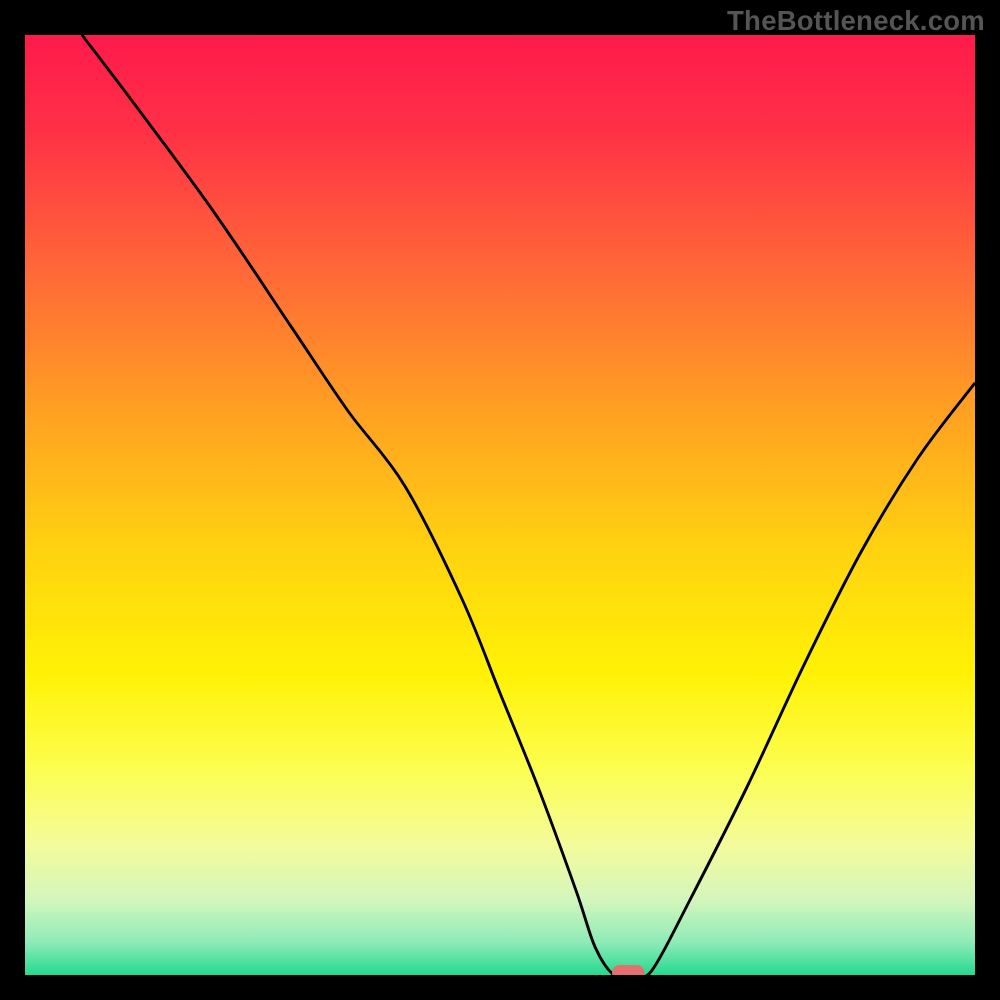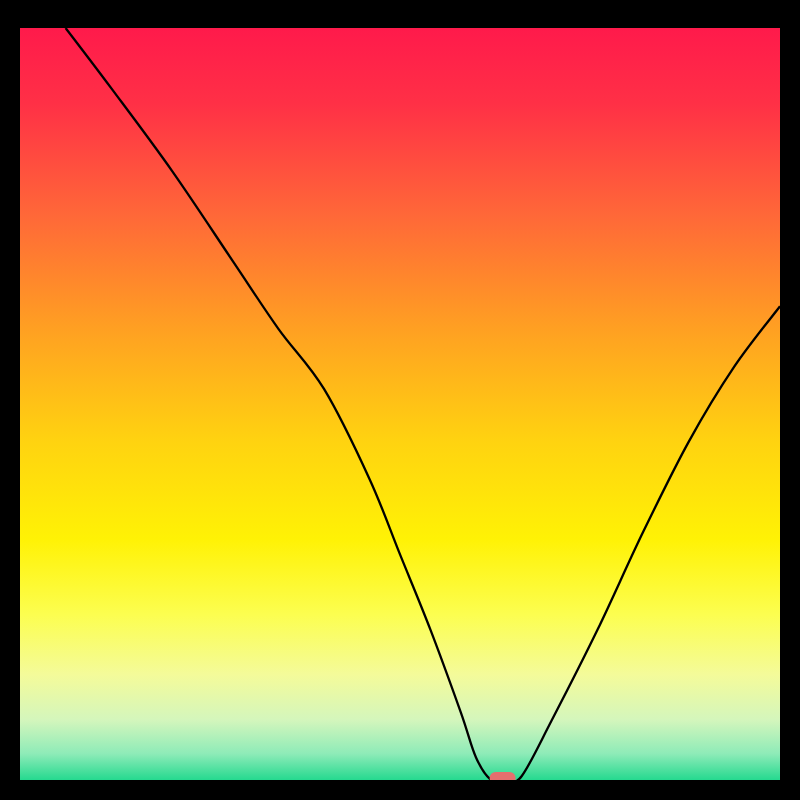--- a/index.html
+++ b/index.html
@@ -44,20 +44,21 @@
   .marker {
     fill: #e46f6e;
     stroke: none;
   }
 </style>
 </head>
 <body>
 
 <div class="frame">
 
+  <div class="watermark">TheBottleneck.com</div>
 
   <div class="plot-area">
     <svg id="chart-svg" viewBox="0 0 760 752" width="760" height="752">
       <defs>
         <linearGradient id="bg-grad" x1="0" y1="0" x2="0" y2="1">
             <stop offset="0%" stop-color="#ff1a4b"></stop>
             <stop offset="10%" stop-color="#ff3046"></stop>
             <stop offset="25%" stop-color="#ff6838"></stop>
             <stop offset="40%" stop-color="#ffa022"></stop>
             <stop offset="55.00000000000001%" stop-color="#ffd310"></stop>

